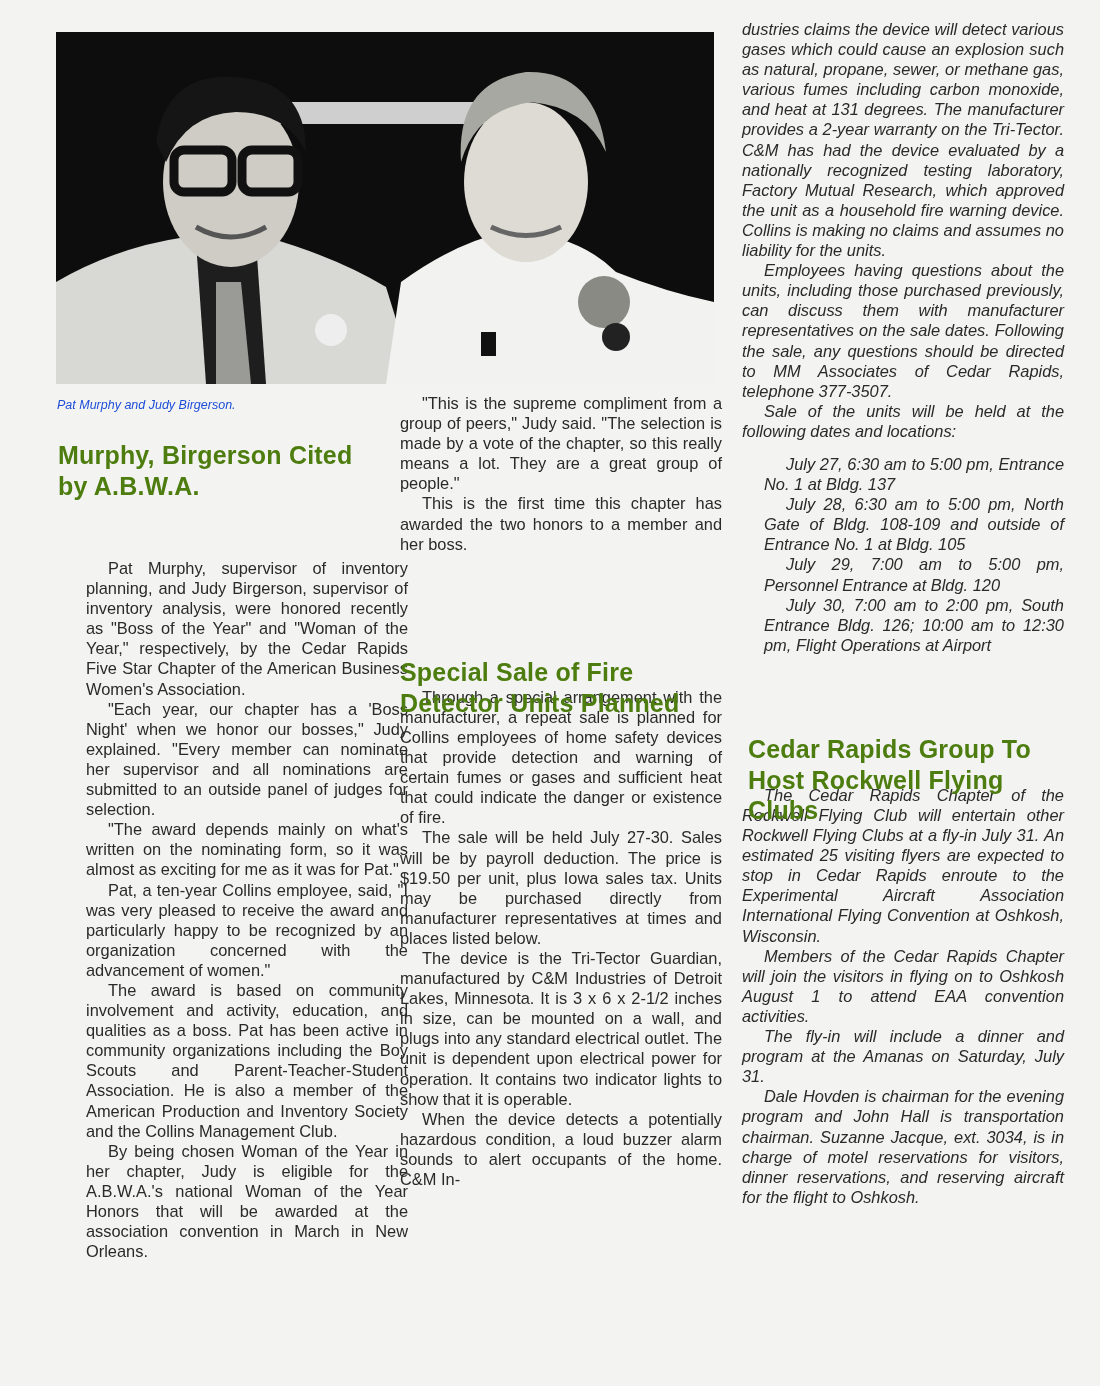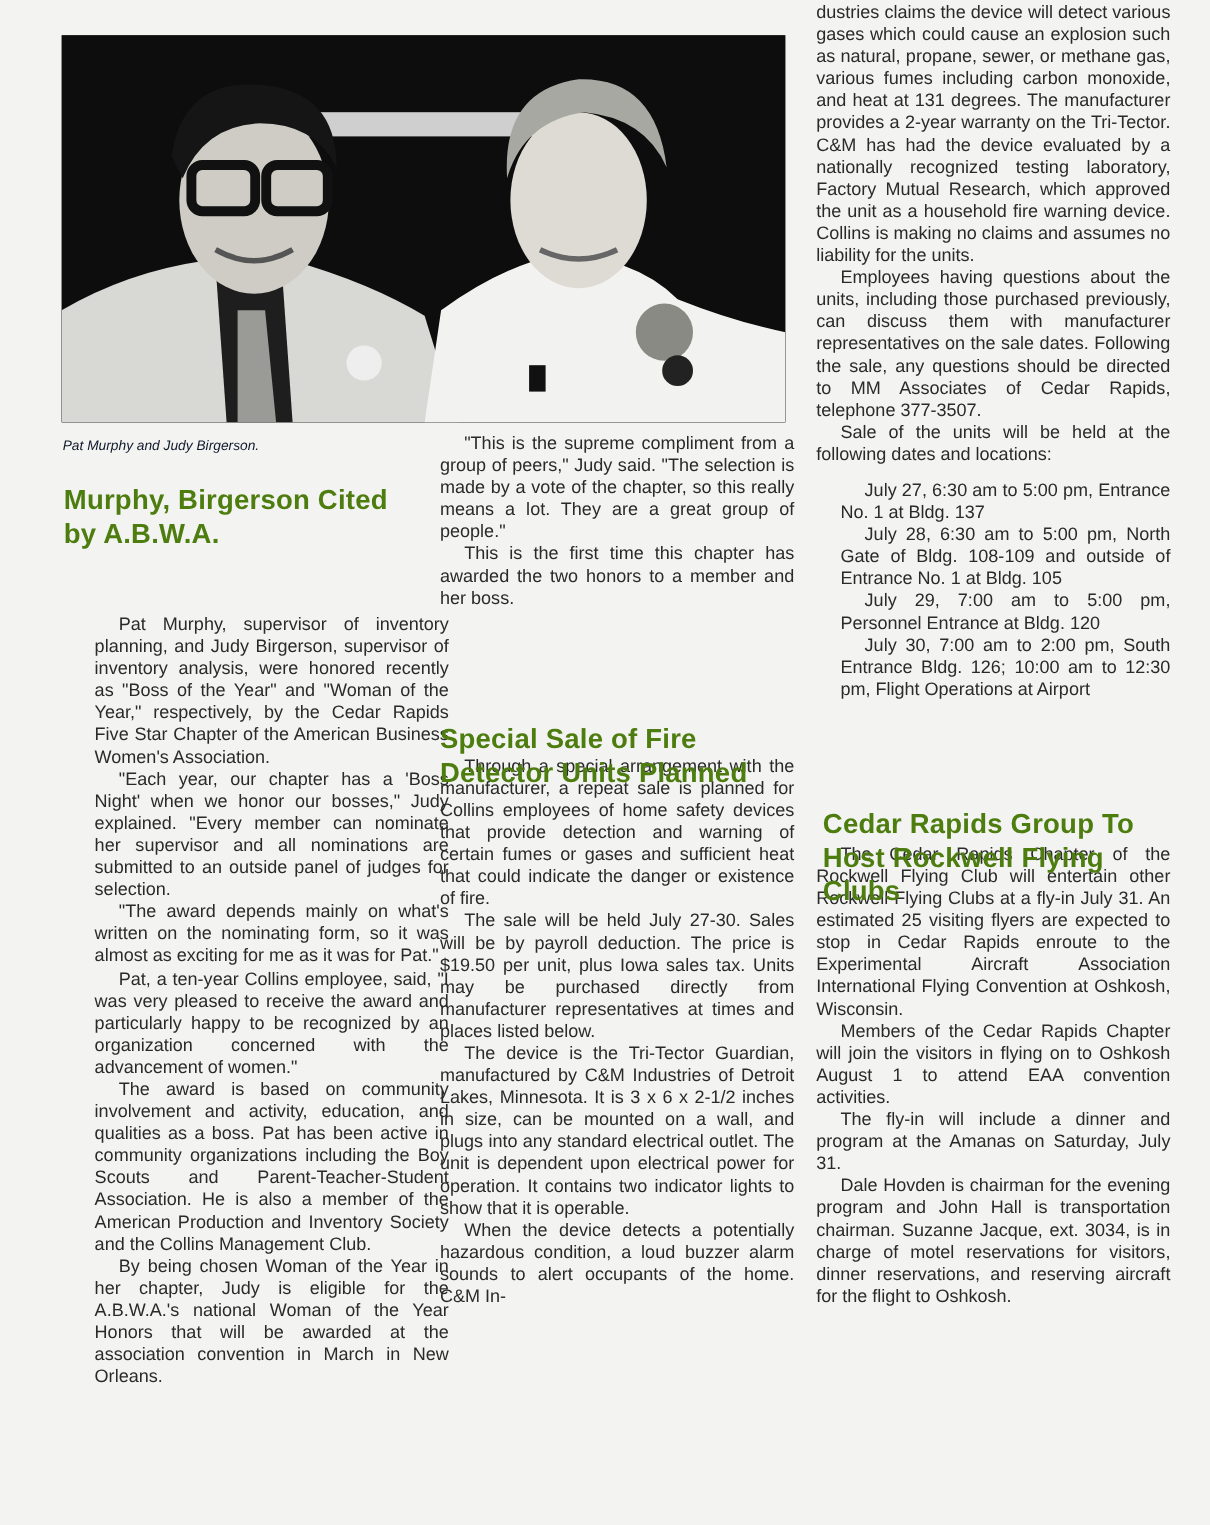--- a/index.html
+++ b/index.html
@@ -10,26 +10,26 @@
       color: #2a2a2a;
       position: relative;
     }
     .photo {
       position: absolute; left: 56px; top: 32px; width: 658px; height: 352px;
       background: #111; overflow: hidden;
     }
     .photo svg { display: block; width: 100%; height: 100%; }
     .caption {
       position: absolute; left: 57px; top: 398px; width: 320px;
-      font-style: italic; font-size: 12.5px; color: #0f172a;
+      font-style: italic; font-size: 12.5px; color: #1d4ed8;
     }
     .col { position: absolute; width: 322px; font-size: 16.4px; line-height: 20.1px; }
     .col1 { left: 58px; top: 558px; margin-left: 28px; }
     .col2 { left: 400px; top: 393px; }
-    .col3 { left: 742px; top: 1px; }
+    .col3 { left: 742px; top: 19px; font-style: italic; }
     .col p { margin: 0; text-align: justify; text-indent: 22px; }
     .headline {
       position: absolute; margin: 0; font-weight: bold; color: #4d7c0f;
       font-size: 25px; line-height: 30.5px; letter-spacing: 0.2px;
     }
     .h1 { left: 58px; top: 440px; width: 320px; }
     .h2 { left: 400px; top: 657px; width: 320px; }
     .h3 { left: 748px; top: 734px; width: 320px; }
     .sched { margin-top: 13px; }
     .sched-item { padding-left: 22px; text-indent: -22px; text-align: left; }

